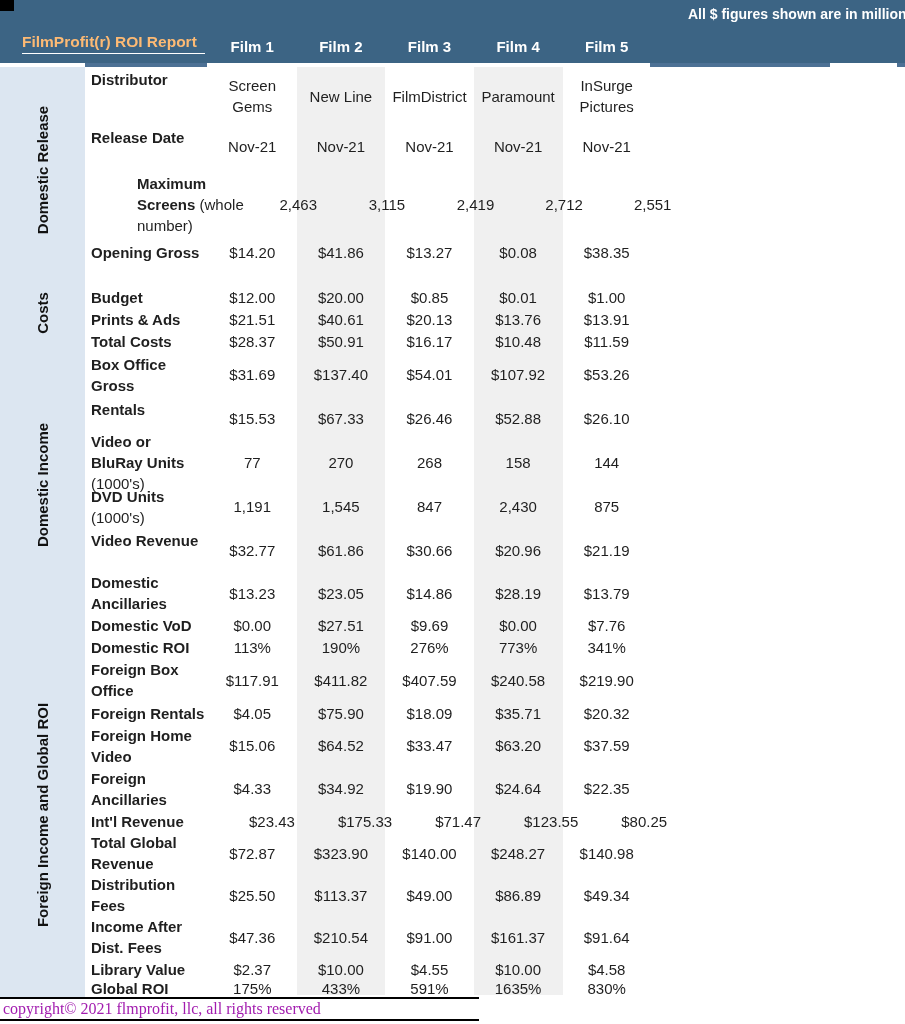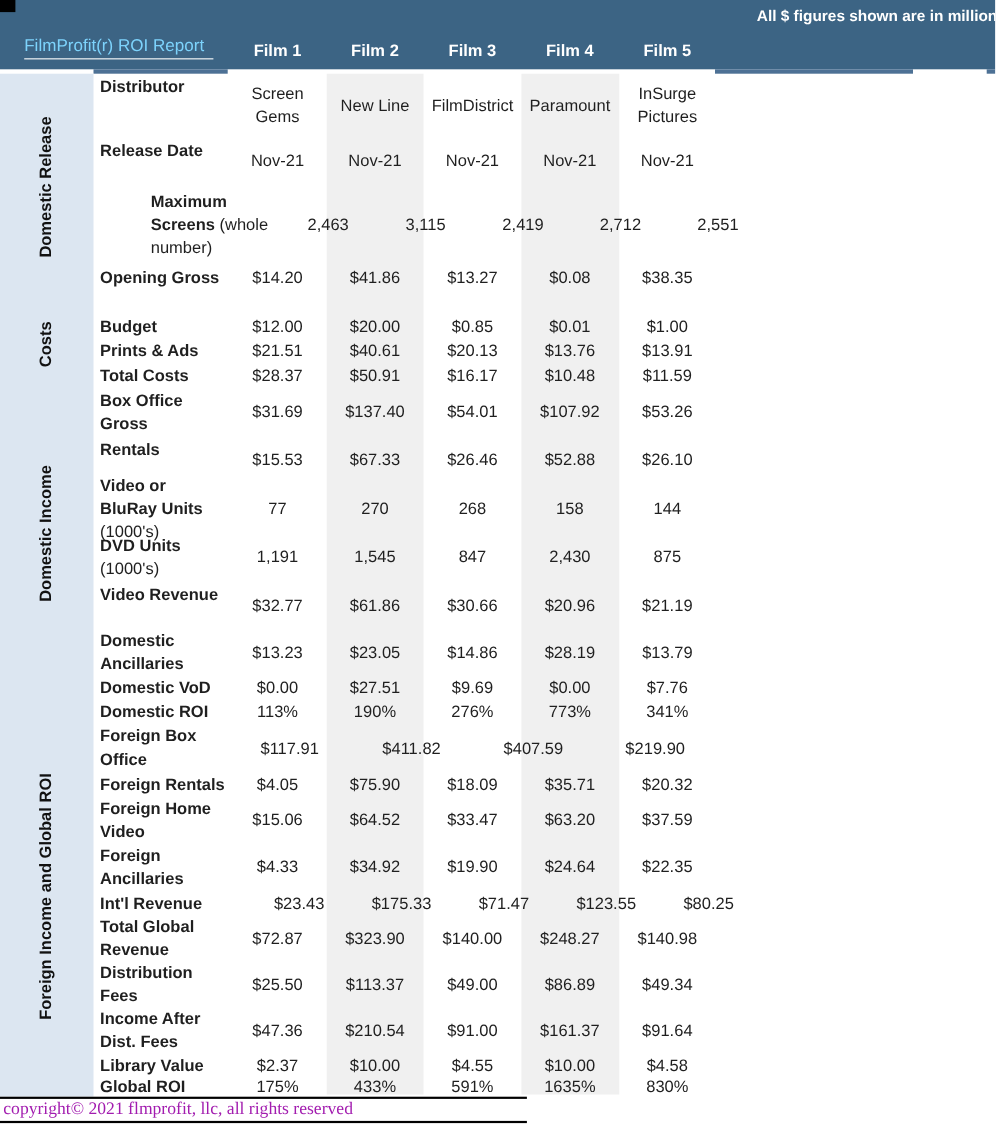--- a/index.html
+++ b/index.html
@@ -8,21 +8,21 @@
     font-family:"Liberation Sans", sans-serif;color:var(--text,#1f1f1f);
   }
   
   .topbar{position:absolute;left:0;top:0;width:905px;height:63px;background:var(--header-bar,#3c6484);}
   .corner{position:absolute;left:0;top:0;width:14px;height:11px;background:#000;}
   .note{
     position:absolute;left:688px;top:6px;white-space:nowrap;
     color:#fff;font-weight:bold;font-size:14px;
   }
   .title{
-    position:absolute;left:22px;top:33px;color:#7dd3fc;font-weight:normal;font-size:15.5px;
+    position:absolute;left:22px;top:33px;color:#fdba74;font-weight:bold;font-size:15.5px;
     border-bottom:1.5px solid #fff;padding:0 8px 2px 0;white-space:nowrap;
   }
   .films{position:absolute;left:208px;top:0;width:443px;height:58px;display:flex;}
   .film-h{flex:1;display:flex;align-items:flex-end;justify-content:center;
     color:#fff;font-weight:bold;font-size:15px;padding-bottom:3px;}
   .strip{position:absolute;top:63px;height:4px;background:var(--header-accent,#4d7195);}
   .strip.a{left:85px;width:122px;}
   .strip.b{left:650px;width:180px;}
   .strip.c{left:897px;width:8px;}
   
@@ -197,21 +197,21 @@
       <div class="row va-top" style="height: 44px;">
         <div class="cell label">
           <div><span>Video Revenue</span></div>
         </div>
         <div class="cell val">$32.77</div>
         <div class="cell val">$61.86</div>
         <div class="cell val">$30.66</div>
         <div class="cell val">$20.96</div>
         <div class="cell val">$21.19</div>
       </div>
-      <div class="row" style="height: 42px; justify-content: flex-end;">
+      <div class="row" style="height: 42px;">
         <div class="cell label">
           <div><span>Domestic Ancillaries</span></div>
         </div>
         <div class="cell val">$13.23</div>
         <div class="cell val">$23.05</div>
         <div class="cell val">$14.86</div>
         <div class="cell val">$28.19</div>
         <div class="cell val">$13.79</div>
       </div>
       <div class="row" style="height: 23px;">
@@ -234,20 +234,21 @@
         <div class="cell val">773%</div>
         <div class="cell val">341%</div>
       </div>
       <div class="row" style="height: 44px;">
         <div class="cell label">
           <div><span>Foreign Box Office</span></div>
         </div>
         <div class="cell val">$117.91</div>
         <div class="cell val">$411.82</div>
         <div class="cell val">$407.59</div>
+        <div class="cell val">$240.58</div>
         <div class="cell val">$219.90</div>
       </div>
       <div class="row" style="height: 22px;">
         <div class="cell label">
           <div><span>Foreign Rentals</span></div>
         </div>
         <div class="cell val">$4.05</div>
         <div class="cell val">$75.90</div>
         <div class="cell val">$18.09</div>
         <div class="cell val">$35.71</div>

